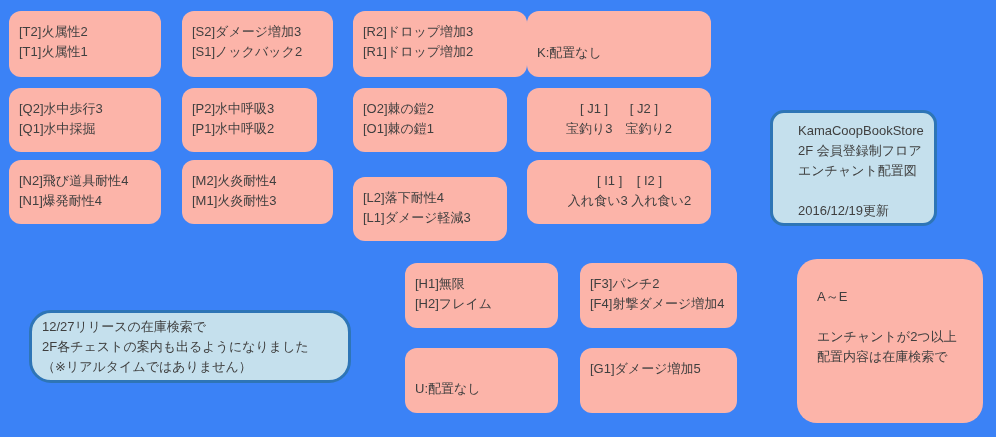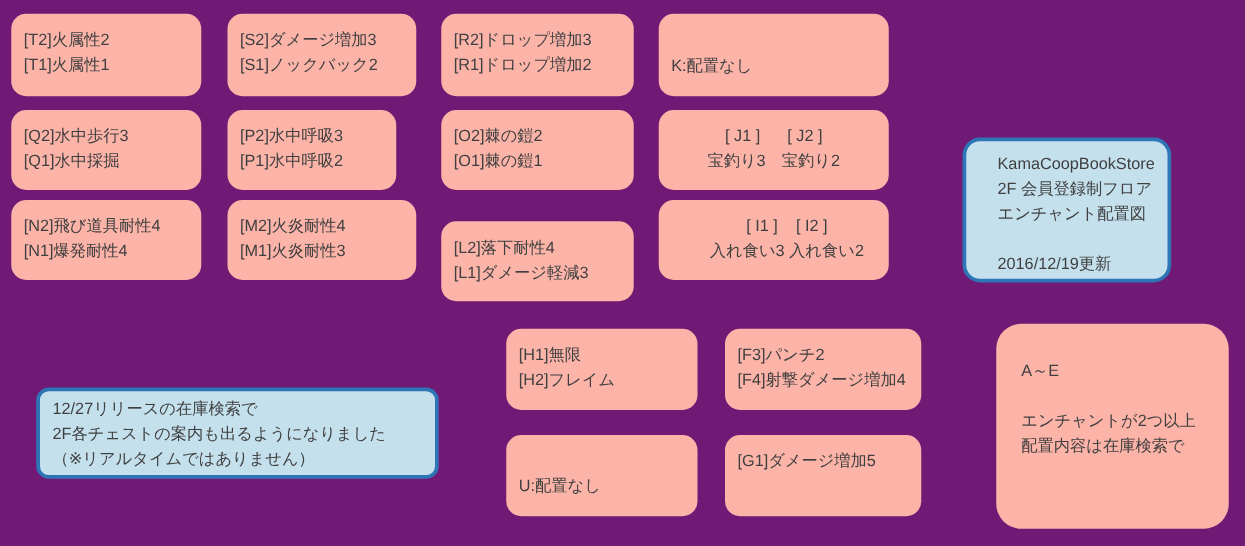--- a/index.html
+++ b/index.html
@@ -1,21 +1,21 @@
 <!DOCTYPE html>
 <html style="--pink-fill: #FCB4A9; --blue-fill: #C5E0ED; --blue-border: #2E75B6; --text-color: #3F3F3F; --background: #FFFFFF;"><head>
 <meta charset="utf-8">
 <style>
   html, body { margin: 0; padding: 0; background: #ffffff; }
   body { font-family: "Liberation Sans", "DejaVu Sans", sans-serif; }
   #canvas {
     position: relative;
     width: 996px;
     height: 437px;
-    background: #701a75;
+    background: #3b82f6;
     overflow: hidden;
   }
   .box {
     position: absolute;
     box-sizing: border-box;
     background: var(--pink-fill, #FCB4A9);
     border-radius: 12px;
     color: var(--text-color, #3F3F3F);
     padding: 11px 10px;
     font-size: 13px;
@@ -31,37 +31,37 @@
     justify-content: center;
     padding-top: 17px;
     padding-bottom: 0;
   }
   .tcenter { text-align: center; }
   .blue {
     background: var(--blue-fill, #C5E0ED);
     border: 3px solid var(--blue-border, #2E75B6);
   }
   .r14 { border-radius: 14px; }
-  .r10 { border-radius: 10px; }
+  .r10 { border-radius: 22px; }
   .r28 { border-radius: 20px; }
 </style>
 </head>
 <body>
 
 <div id="canvas">
 
   <div class="box" style="left:9px; top:11px; width:152px; height:66px;">
     <div class="line">[T2]火属性2</div>
     <div class="line">[T1]火属性1</div>
   </div>
   <div class="box" style="left:182px; top:11px; width:151px; height:66px;">
     <div class="line">[S2]ダメージ増加3</div>
     <div class="line">[S1]ノックバック2</div>
   </div>
-  <div class="box" style="left:353px; top:11px; width:154px; height:66px;">
+  <div class="box" style="left:353px; top:11px; width:174px; height:66px;">
     <div class="line">[R2]ドロップ増加3</div>
     <div class="line">[R1]ドロップ増加2</div>
   </div>
   <div class="box vcenter" style="left:527px; top:11px; width:184px; height:66px;">
     <div class="line">K:配置なし</div>
   </div>
 
   <div class="box" style="left:9px; top:88px; width:152px; height:64px;">
     <div class="line">[Q2]水中歩行3</div>
     <div class="line">[Q1]水中採掘</div>

